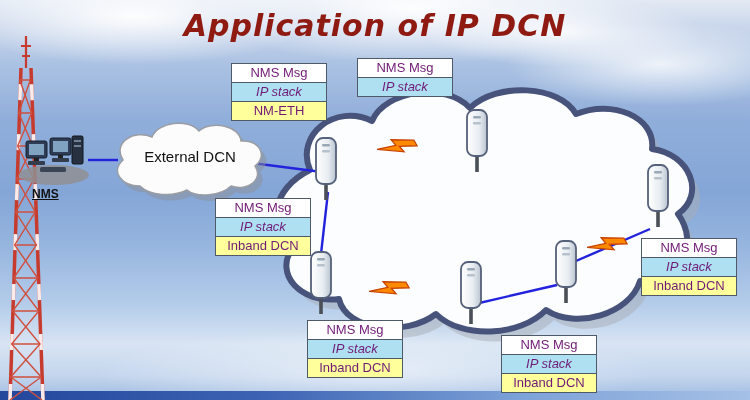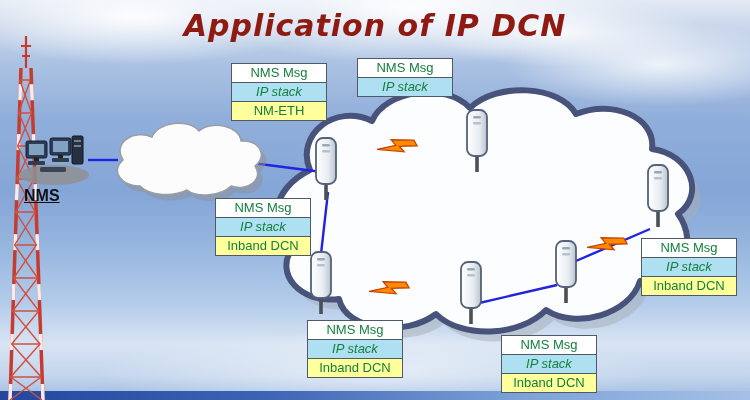--- a/index.html
+++ b/index.html
@@ -22,23 +22,23 @@
     background:linear-gradient(90deg,#24479c 0%,#3c63b3 35%,#7ea3d8 70%,#a5c0e6 100%);
   }
   svg.scene{position:absolute;inset:0;z-index:2;}
   .title{
     position:absolute;left:50%;top:8px;transform:translateX(-50%);
     white-space:nowrap;z-index:6;
     font-family:"DejaVu Sans",sans-serif;font-style:italic;font-weight:bold;
     font-size:30px;letter-spacing:1px;color:#8e1a12;
   }
   .lbl{position:absolute;z-index:6;color:#111;}
-  .lbl.nms{left:24px;top:187px;font-size:16px;font-weight:bold;text-decoration:underline;}
+  .lbl.nms{left:32px;top:187px;font-size:12px;font-weight:bold;text-decoration:underline;}
   .lbl.ext{left:128px;top:148px;width:124px;text-align:center;font-size:15px;}
-  .stack{position:absolute;width:96px;z-index:7;font-size:13px;line-height:16px;color:#15803d;}
+  .stack{position:absolute;width:96px;z-index:7;font-size:13px;line-height:16px;color:#701a75;}
   .stack .row{
     border:1px solid #4f5a68;margin-top:-1px;padding:1px 2px;
     text-align:center;background:#ffffff;
   }
   .stack .row.ip{background:#aee0f2;font-style:italic;}
   .stack .row.hl{background:#ffff9c;}
 </style>
 </head>
 <body>
 
@@ -128,20 +128,21 @@
            C212,120 240,126 241,141 C260,140 268,156 255,166 C264,179 248,192 231,186
            C221,196 197,198 187,190 C173,197 150,196 140,186 Z"></path>
       <path fill="#fcfcfc" stroke="#9a9da3" stroke-width="1.5" d="M140,186 C122,186 110,172 123,160 C112,143 134,129 152,137 C158,122 188,118 199,131
            C212,120 240,126 241,141 C260,140 268,156 255,166 C264,179 248,192 231,186
            C221,196 197,198 187,190 C173,197 150,196 140,186 Z"></path>
     </g>
   </svg>
 
   <div class="title">Application of IP DCN</div>
   <div class="lbl nms">NMS</div>
+  <div class="lbl ext">External DCN</div>
 
   <div class="stack" style="left:231px;top:64px">
     <div class="row">NMS Msg</div>
     <div class="row ip">IP stack</div>
     <div class="row hl">NM-ETH</div>
   </div>
 
   <div class="stack" style="left:357px;top:59px">
     <div class="row">NMS Msg</div>
     <div class="row ip">IP stack</div>

